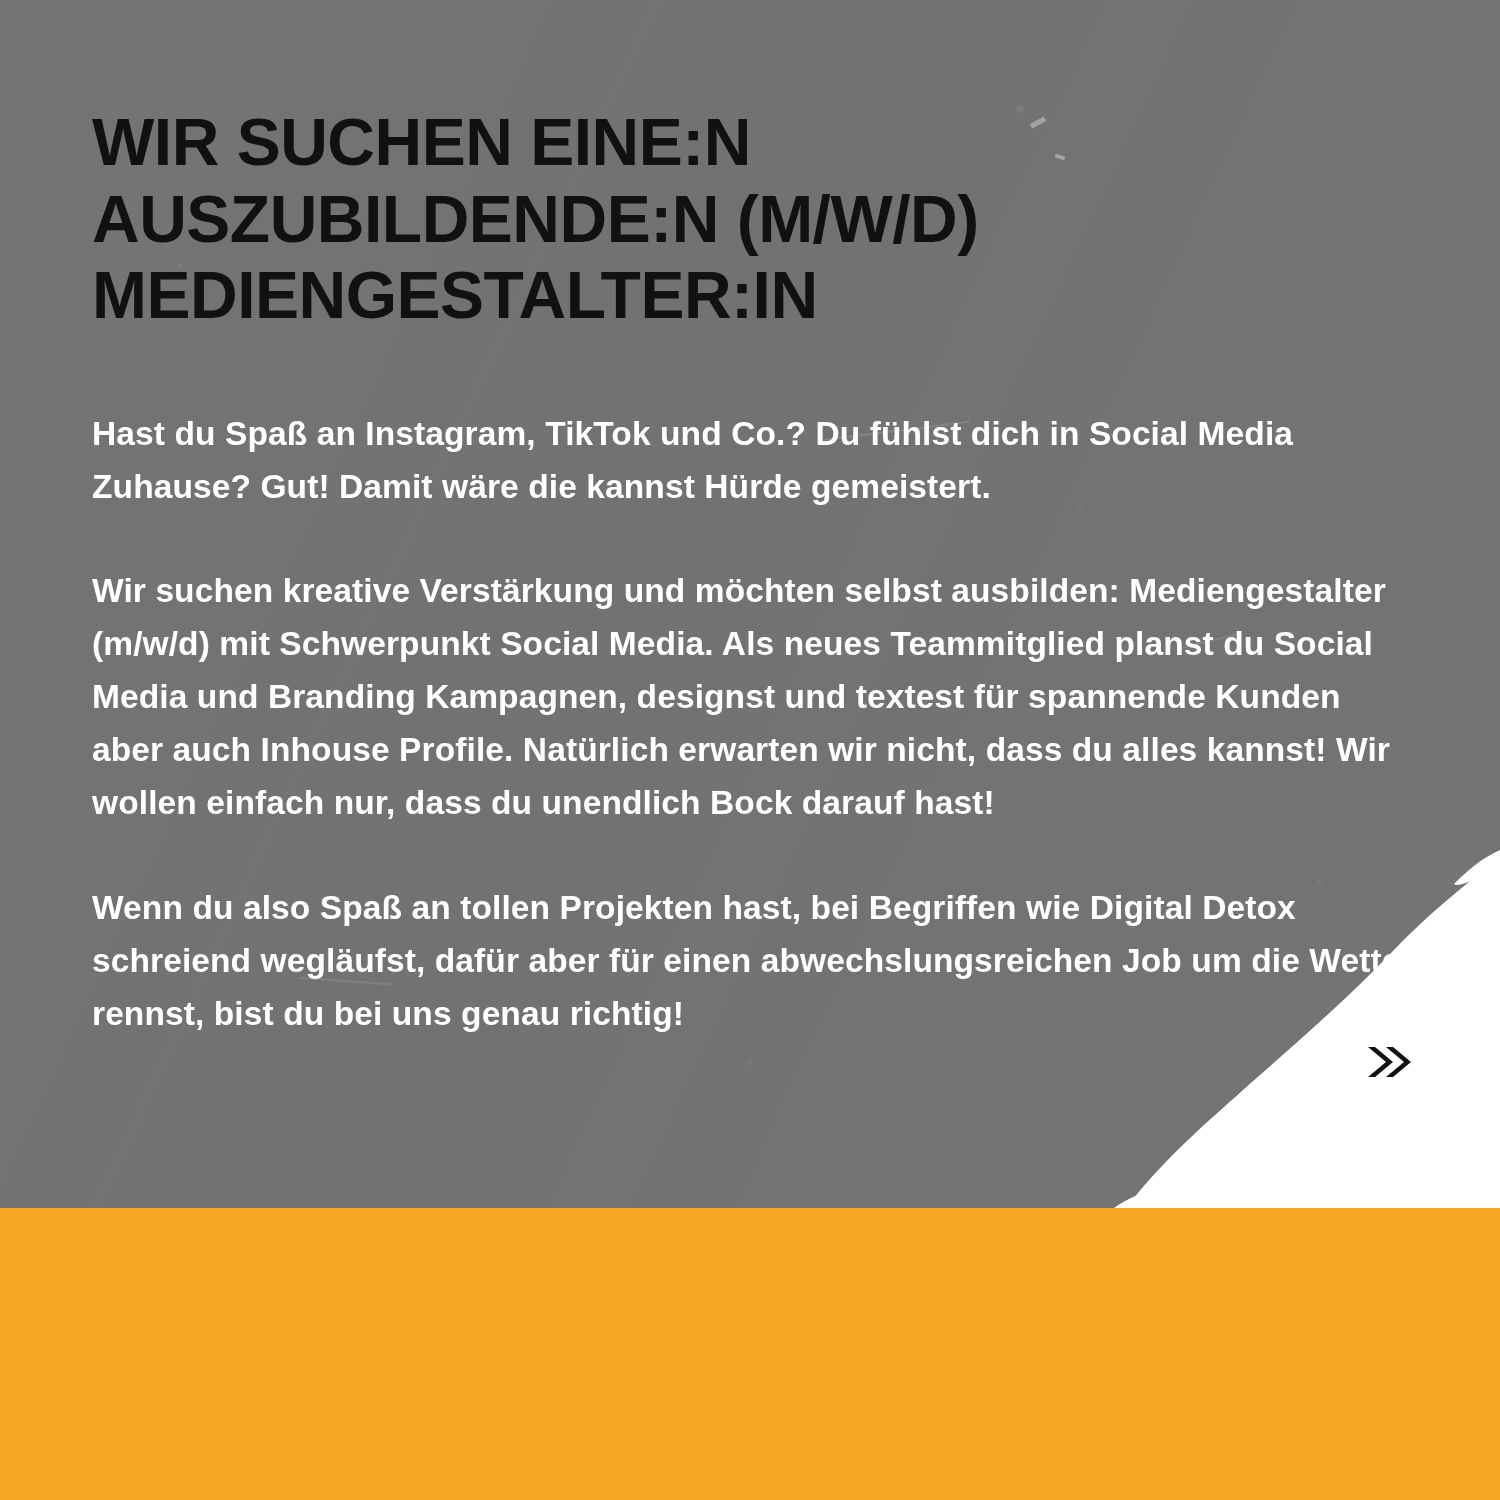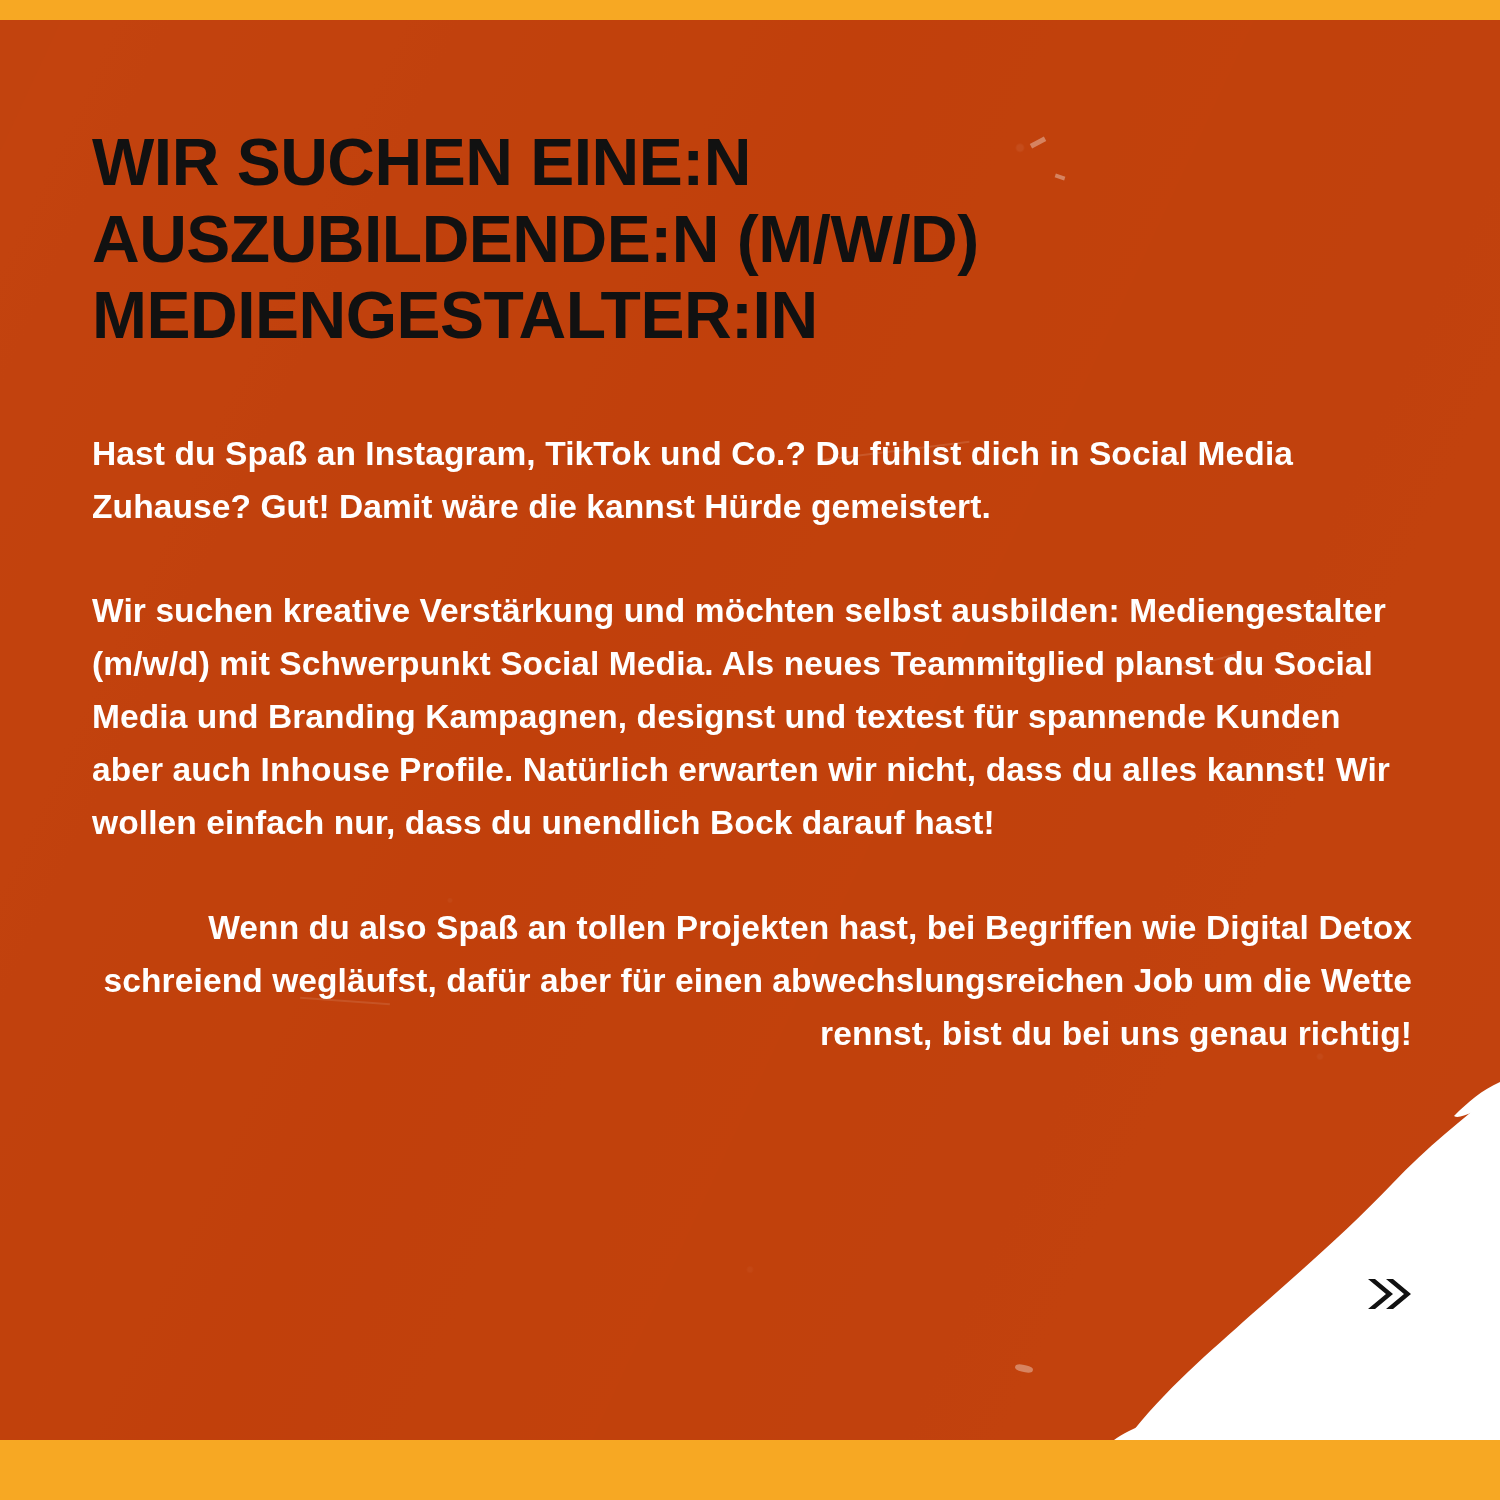--- a/index.html
+++ b/index.html
@@ -10,24 +10,23 @@
     width: 1500px;
     height: 1500px;
     font-family: "Liberation Sans", sans-serif;
     background: #F7A823;
     overflow: hidden;
   }
 
   .poster {
     position: relative;
     width: 1500px;
-    height: 1420px;
-    background: #c2410c;
+    height: 1208px;
+    background: #737373;
     overflow: hidden;
-    margin-top: 20px;
   }
 
   
   .texture {
     position: absolute;
     inset: 0;
     pointer-events: none;
     opacity: 0.20;
     background:
       radial-gradient(circle at 12% 22%, rgba(255,255,255,0.25) 0 2px, rgba(255,255,255,0) 3px),
@@ -75,21 +74,21 @@
   }
 
   .para {
     margin: 0 0 52px 0;
     color: #FFFFFF;
     font-weight: 700;
     font-size: 33.5px;
     line-height: 1.58;
     letter-spacing: 0.1px;
   }
-  .para:last-child { margin-bottom: 0; text-align: right; }
+  .para:last-child { margin-bottom: 0; }
 
   
   .corner-shape {
     position: absolute;
     right: 0;
     bottom: 0;
     width: 470px;
     height: 470px;
     z-index: 2;
   }

